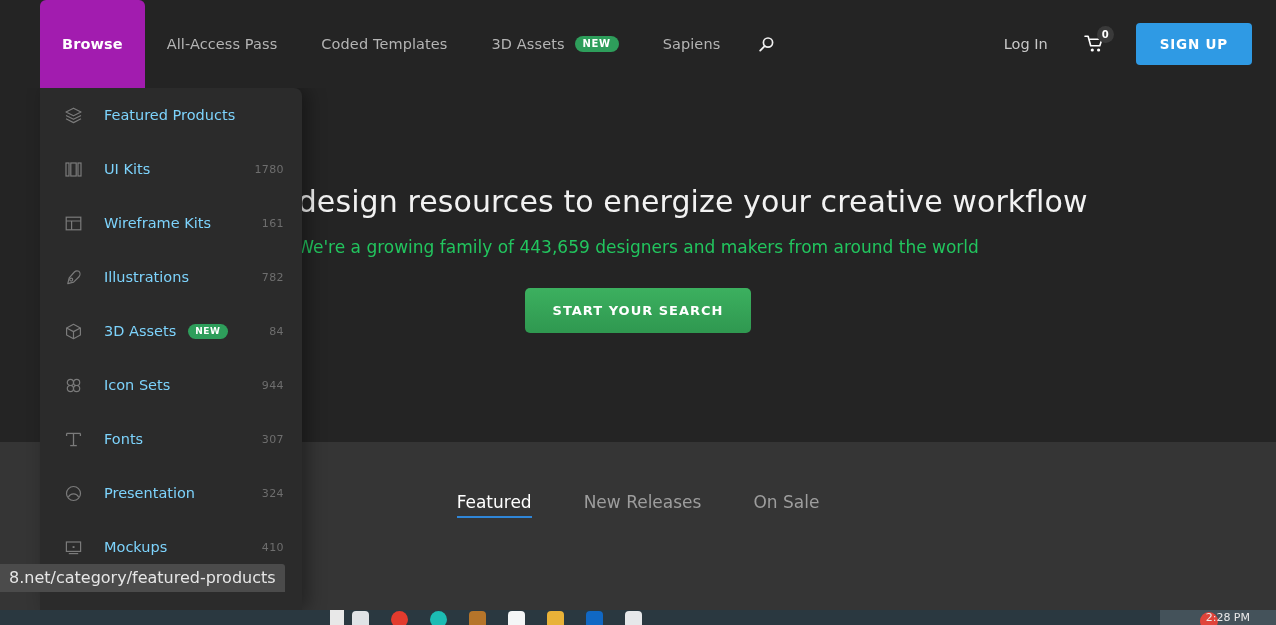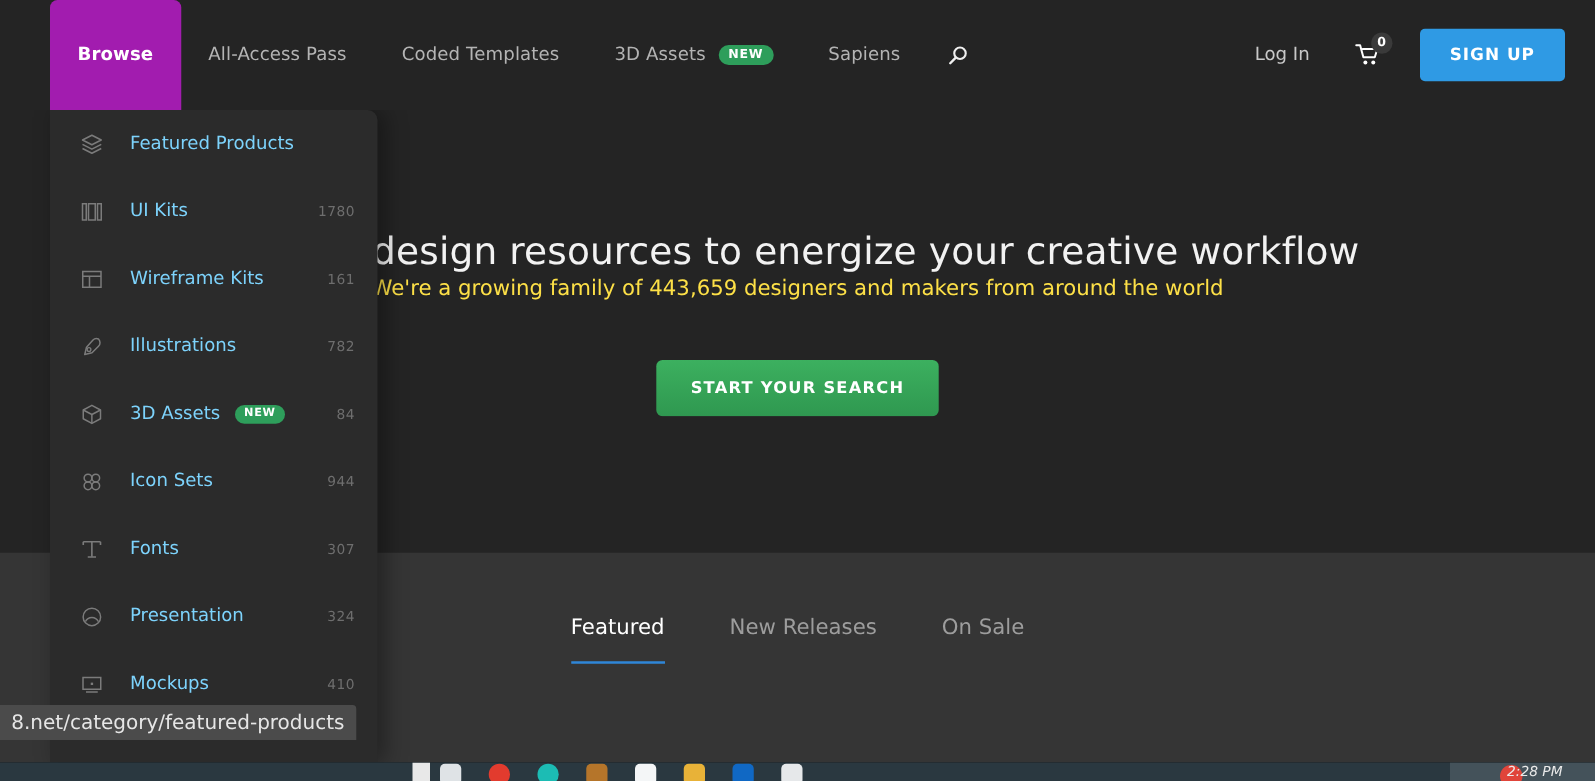--- a/index.html
+++ b/index.html
@@ -163,25 +163,25 @@
     width: 1276px;
     text-align: center;
     font-size: 30px;
     color: #f2f2f2;
     font-weight: normal;
     letter-spacing: .1px;
   }
 
   .hero-sub {
     position: absolute;
-    left: 0; top: 133px;
+    left: 0; top: 149px;
     width: 1276px;
     text-align: center;
     font-size: 17px;
-    color: #fde047;
+    color: #22c55e;
     font-weight: normal;
   }
 
   .hero-cta-wrap {
     position: absolute;
     left: 0; top: 200px;
     width: 1276px;
     text-align: center;
   }
 
@@ -215,21 +215,21 @@
     left: 0; top: 50px;
     width: 1276px;
     display: flex;
     justify-content: center;
     gap: 0;
   }
 
   .tab {
     font-size: 17px;
     color: #9d9d9d;
-    padding: 0 26px 19px 26px;
+    padding: 0 26px 6px 26px;
     cursor: pointer;
     position: relative;
     white-space: nowrap;
   }
 
   .tab.active {
     color: #ffffff;
   }
 
   .tab.active::after {
@@ -348,21 +348,20 @@
     flex: 0 0 17px;
   }
 
   .tb-clock {
     position: absolute;
     right: 26px; top: 1px;
     font-size: 11px;
     color: #eaeaea;
     line-height: 14px;
     white-space: nowrap;
-    font-style: italic;
   }
 
   .tb-right-box {
     position: absolute;
     right: 0; top: 0;
     width: 116px; height: 15px;
     background: #44525a;
   }
 
   .tb-redcircle {

